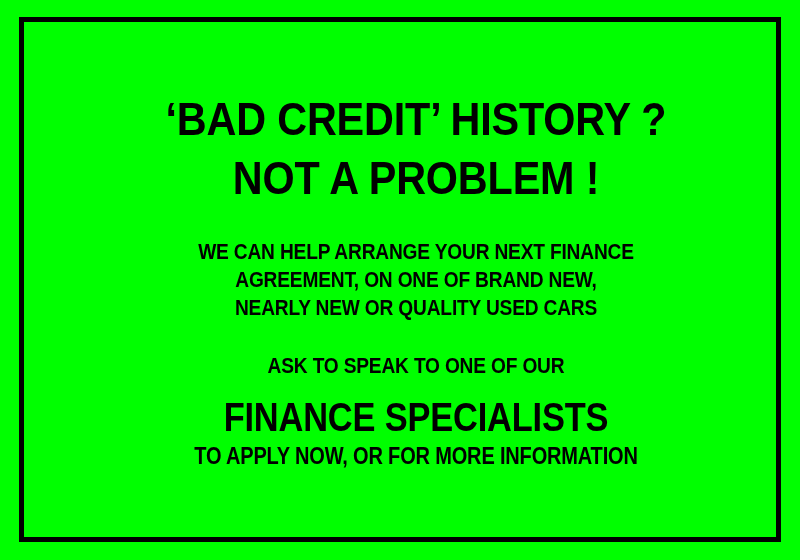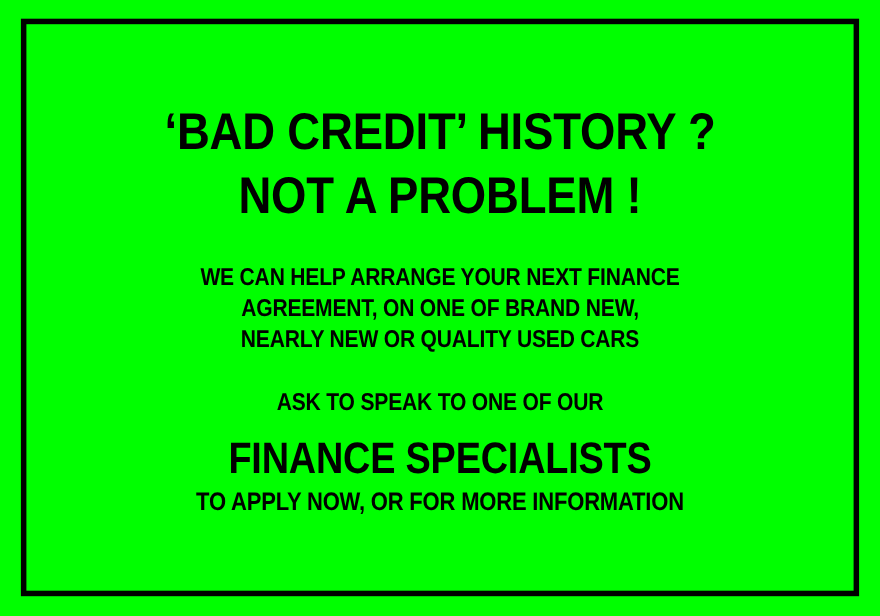--- a/index.html
+++ b/index.html
@@ -24,21 +24,21 @@
     position: absolute;
     left: 19px;
     top: 17px;
     width: 762px;
     height: 525px;
     border: 5px solid #000000;
     box-sizing: border-box;
   }
   #poster-content {
     position: absolute;
-    left: 24px;
+    left: 40px;
     top: 22px;
     width: 752px;
     height: 472px;
     box-sizing: border-box;
     text-align: center;
     color: #000000;
   }
   .line {
     display: block;
     width: 100%;

